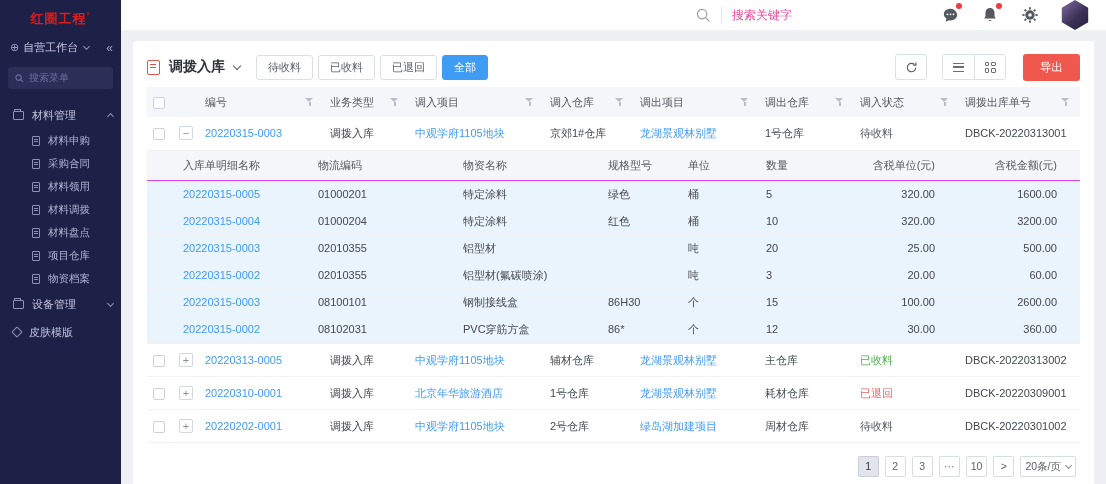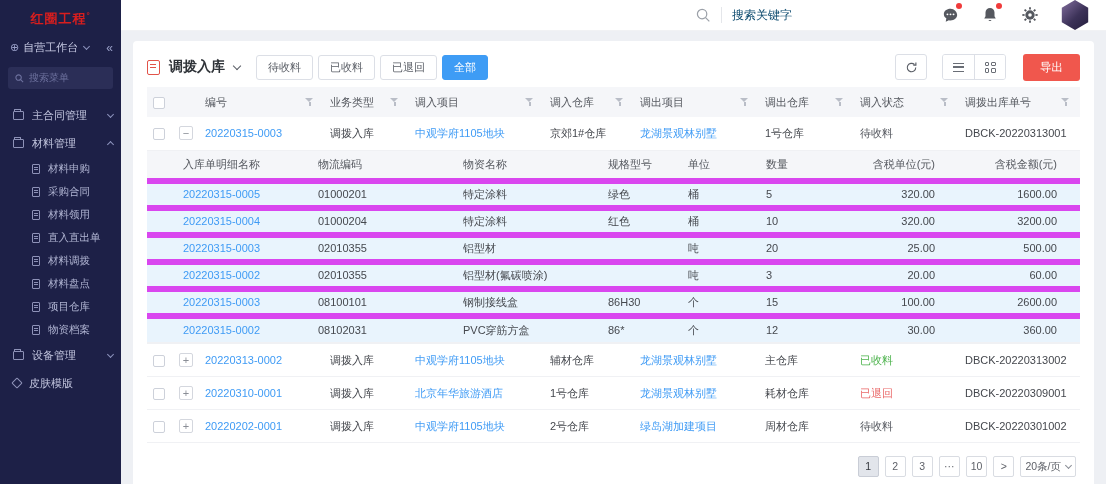--- a/index.html
+++ b/index.html
@@ -27,21 +27,21 @@
   .ic-docbox::before { content:''; position:absolute; top:2px; left:2px; width:4px; height:4px; border:1px solid #8e92b8; }
   .ic-doc { width:8px; height:10px; border:1px solid #8e92b8; border-radius:1px; position:relative; flex:0 0 8px; }
   .ic-doc::before { content:''; position:absolute; top:2px; left:1px; width:4px; height:1px; background:#8e92b8; box-shadow:0 2px 0 #8e92b8; }
   .ic-skin { width:8px; height:8px; border:1px solid #8e92b8; transform:rotate(45deg); border-radius:1px; flex:0 0 8px; }
 
   
   .main { flex:1; display:flex; flex-direction:column; min-width:0; }
   .topbar { height:44px; background:#fff; display:flex; align-items:center; justify-content:flex-end; padding:0 16px; border-bottom:1px solid #f1f2f4; }
   .tb-search { display:flex; align-items:center; gap:10px; margin-right:88px; cursor:text; }
   .tb-divider { width:1px; height:16px; background:#e4e6ea; }
-  .tb-placeholder { color:#0c4a6e; font-size:12px; min-width:120px; }
+  .tb-placeholder { color:#ec4899; font-size:12px; min-width:120px; }
   .tb-icons { display:flex; align-items:center; gap:20px; }
   .tb-icon { position:relative; width:20px; height:20px; display:flex; align-items:center; justify-content:center; cursor:pointer; }
   .tb-icon .dot { position:absolute; top:-2px; right:-2px; width:6px; height:6px; border-radius:50%; background:#f03b3b; }
   .avatar { width:30px; height:30px; background:linear-gradient(135deg,#7a6796 10%,#3c3258 55%,#221c3a); clip-path:polygon(50% 0,94% 26%,94% 74%,50% 100%,6% 74%,6% 26%); cursor:pointer; }
 
   .content { flex:1; padding:10px 12px 0; }
   .panel { background:#fff; border-radius:4px; padding:6px 14px 0; height:100%; }
 
   .panel-head { display:flex; align-items:center; height:40px; gap:7px; }
   .title-doc-icon { width:13px; height:15px; border:1.4px solid #e25349; border-radius:2px; position:relative; }
@@ -73,21 +73,21 @@
   .checkbox { display:inline-block; width:12px; height:12px; border:1px solid #cdd1da; border-radius:2px; background:#fff; vertical-align:middle; cursor:pointer; }
   .expander { display:inline-block; width:14px; height:14px; border:1px solid #d4d7de; border-radius:2px; color:#8a8e96; font-size:11px; line-height:12px; text-align:center; background:#fff; cursor:pointer; }
   .st-default { color:#55585f; }
   .st-success { color:#4db34d; }
   .st-danger { color:#ea6a6a; }
 
   
   .sub-wrap-td { padding:0 !important; background:#f5fafe; border-bottom:1px solid #eef0f3; }
   .sub-table { width:100%;padding-left:37px; }
   .sub-table th { height:27px; font-weight:normal; color:#5c5f66; text-align:left; padding:0 6px; }
-  .sub-table td { height:27px; padding:0 6px; color:#45484e; white-space:nowrap; overflow:hidden; border-top:6px solid #d946ef; background:#e9f4fd; }
+  .sub-table td { height:27px; padding:0 6px; color:#45484e; white-space:nowrap; overflow:hidden; border-top:1px solid #d946ef; background:#e9f4fd; }
   .sub-table .first-col { padding-left:36px; }
   .sub-table .num-r { text-align:right; padding-right:28px;margin-top:43px; }
   .sub-table th.num-r { padding-right:28px; }
 
   
   .pagination { display:flex; justify-content:flex-end; align-items:center; gap:6px; padding:13px 4px 10px; color:#5e6168; font-size:10.5px; }
   .pg-item { min-width:21px; height:21px; line-height:19px; text-align:center; border:1px solid #d9dce2; border-radius:2px; background:#fff; padding:0 4px; cursor:pointer; }
   .pg-item.active { background:#e2e5eb; border-color:#c9cdd6; color:#33363c; }
   .pg-size { display:flex; align-items:center; gap:5px; }
   .pg-chev { width:5px; height:5px; border-right:1px solid #8a8e96; border-bottom:1px solid #8a8e96; transform:rotate(45deg); margin-top:-2px; }
@@ -110,43 +110,34 @@
     <div class="side-search">
       <svg width="9" height="9" viewBox="0 0 10 10">
           <circle cx="4" cy="4" r="3" fill="none" stroke="#6d719e" stroke-width="1.2"></circle>
           <line x1="6.3" y1="6.3" x2="9" y2="9" stroke="#6d719e" stroke-width="1.2"></line>
         </svg>
       <span>搜索菜单</span>
     </div>
     <nav class="menu" id="side-menu">
         <div class="menu-item">
           <span class="ic-folder"></span>
-          <span>主合同管理</span>
-          <span class="mi-chev"></span>
-        </div>
-        <div class="menu-item">
-          <span class="ic-folder"></span>
           <span>材料管理</span>
           <span class="mi-chev up"></span>
         </div>
         <div class="menu-sub-item">
           <span class="ic-doc"></span>
           <span>材料申购</span>
         </div>
         <div class="menu-sub-item">
           <span class="ic-doc"></span>
           <span>采购合同</span>
         </div>
         <div class="menu-sub-item">
           <span class="ic-doc"></span>
           <span>材料领用</span>
-        </div>
-        <div class="menu-sub-item">
-          <span class="ic-doc"></span>
-          <span>直入直出单</span>
         </div>
         <div class="menu-sub-item">
           <span class="ic-doc"></span>
           <span>材料调拨</span>
         </div>
         <div class="menu-sub-item">
           <span class="ic-doc"></span>
           <span>材料盘点</span>
         </div>
         <div class="menu-sub-item">
@@ -426,21 +417,21 @@
                         <td class=" num-r">360.00</td>
                         <td>28</td>
                       </tr>
                     </tbody>
                   </table>
                 </td>
               </tr>
               <tr>
                 <td><span class="checkbox"></span></td>
                 <td><span class="expander">+</span></td>
-                <td><span class="link">20220313-0002</span></td>
+                <td><span class="link">20220313-0005</span></td>
                 <td><span>调拨入库</span></td>
                 <td><span class="link">中观学府1105地块</span></td>
                 <td><span>辅材仓库</span></td>
                 <td><span class="link">龙湖景观林别墅</span></td>
                 <td><span>主仓库</span></td>
                 <td><span class="st-success">已收料</span></td>
                 <td><span>DBCK-20220313002</span></td>
               </tr>
               <tr>
                 <td><span class="checkbox"></span></td>

